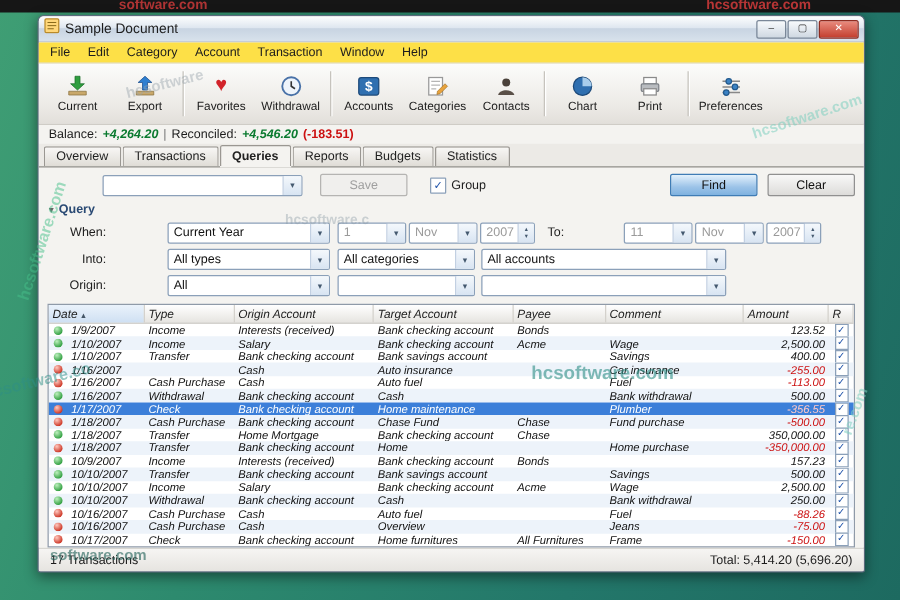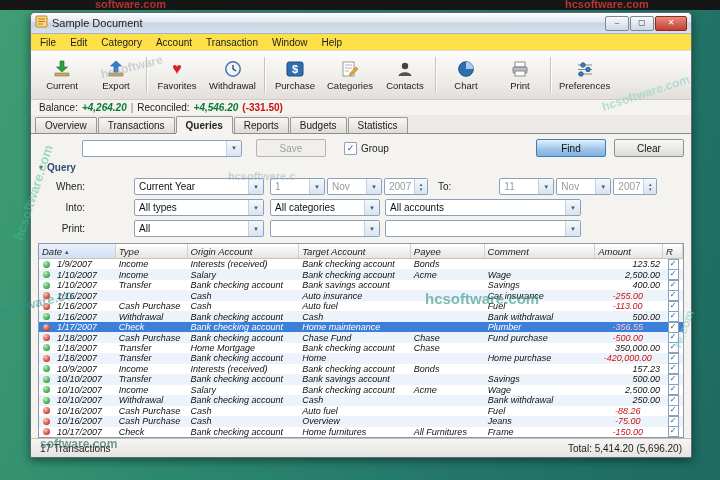--- a/index.html
+++ b/index.html
@@ -96,21 +96,21 @@
   .th.sorted{background:linear-gradient(#eaf2fb,#cfe0f3);}
   .sortarrow{margin-left:3px;font-size:7px;color:#445566;}
   .tbody{flex:1;min-height:0;display:flex;flex-direction:column;}
   .tr{display:flex;flex:1;min-height:0;align-items:center;}
   .tr:nth-child(even){background:#edf3fa;}
   .tr.sel{background:#3c7fd9;}
   .tr.sel .td{color:#fff;}
   .td{font-size:9px;color:#111;padding-left:3px;white-space:nowrap;overflow:hidden;box-sizing:border-box;line-height:10px;}
   .td.iconcell{display:flex;align-items:center;justify-content:center;padding-left:0;}
   .td.amount{text-align:right;padding-right:3px;padding-left:0;}
-  .td.neg{color:#cc1111;text-align:center;}
+  .td.neg{color:#cc1111;}
   .tr.sel .td.neg{color:#ffc9c9;}
   .td.center{display:flex;align-items:center;justify-content:center;padding-left:0;}
   .dot{width:7px;height:7px;border-radius:50%;display:inline-block;flex:none;}
   .dot.green{background:radial-gradient(circle at 35% 30%,#bdf0bd,#2f9e3f 75%);}
   .dot.red{background:radial-gradient(circle at 35% 30%,#ffc9c0,#cc3322 75%);}
   .cb{width:9px;height:9px;border:1px solid #8ba0b9;background:#fff;font-size:8px;line-height:8px;color:#2255aa;display:inline-block;text-align:center;}
 
   .statusbar{height:18px;flex:none;display:flex;align-items:center;justify-content:space-between;padding:0 9px;
     font-size:10px;color:#1c1c1c;background:linear-gradient(#f6f5f3,#e6e4e0);border-top:1px solid #c2bfb9;border-radius:0 0 2px 2px;}
 </style>
@@ -191,21 +191,21 @@
       <span class="tlabel">Withdrawal</span>
     </div>
     <span class="tsep"></span>
     <div class="tbtn">
       <span class="ticon">
         <svg width="20" height="18" viewBox="0 0 20 18">
             <rect x="2" y="2" width="16" height="14" rx="2" fill="#2f6fb0" stroke="#1d4a7a"></rect>
             <text x="10" y="13" font-size="11" fill="#ffffff" text-anchor="middle" font-weight="bold" font-family="Liberation Sans,sans-serif">$</text>
           </svg>
       </span>
-      <span class="tlabel">Purchase</span>
+      <span class="tlabel">Accounts</span>
     </div>
     <div class="tbtn">
       <span class="ticon">
         <svg width="20" height="18" viewBox="0 0 20 18">
             <rect x="3" y="2" width="11" height="14" fill="#ffffff" stroke="#999999"></rect>
             <path d="M5 5h7M5 8h7M5 11h4" stroke="#b5b5b5" fill="none"></path>
             <path d="M10 13l6-6 2 2-6 6-2.5 0.5z" fill="#e8a33d" stroke="#9c6c22" stroke-width="0.5"></path>
           </svg>
       </span>
       <span class="tlabel">Categories</span>
@@ -252,21 +252,21 @@
       <span class="tlabel">Preferences</span>
     </div>
   </div>
 
   <div class="balancebar">
     <span class="blab">Balance:</span>
     <span class="bpos">+4,264.20</span>
     <span class="bsep">|</span>
     <span class="blab">Reconciled:</span>
     <span class="bpos">+4,546.20</span>
-    <span class="bneg">(-331.50)</span>
+    <span class="bneg">(-183.51)</span>
   </div>
 
   <div class="tabstrip">
     <span class="tab">Overview</span>
     <span class="tab">Transactions</span>
     <span class="tab active">Queries</span>
     <span class="tab">Reports</span>
     <span class="tab">Budgets</span>
     <span class="tab">Statistics</span>
   </div>
@@ -342,21 +342,21 @@
           <span class="cval">All categories</span>
           <span class="carrow">▾</span>
         </div>
         <div class="combo w196 ml5">
           <span class="cval">All accounts</span>
           <span class="carrow">▾</span>
         </div>
       </div>
 
       <div class="frow">
-        <span class="flabel">Print:</span>
+        <span class="flabel">Origin:</span>
         <div class="combo w130">
           <span class="cval">All</span>
           <span class="carrow">▾</span>
         </div>
         <div class="combo w125 ml6">
           <span class="cval"></span>
           <span class="carrow">▾</span>
         </div>
         <div class="combo w196 ml5">
           <span class="cval"></span>
@@ -532,21 +532,21 @@
           <div class="tr">
             <div class="td iconcell" style="width: 15px;">
               <span class="dot red"></span>
             </div>
             <div class="td" style="width: 62px;">1/18/2007</div>
             <div class="td" style="width: 72px;">Transfer</div>
             <div class="td" style="width: 112px;">Bank checking account</div>
             <div class="td" style="width: 112px;">Home</div>
             <div class="td" style="width: 74px;"></div>
             <div class="td" style="width: 111px;">Home purchase</div>
-            <div class="td amount neg" style="width: 68px;">-420,000.00</div>
+            <div class="td amount neg" style="width: 68px;">-350,000.00</div>
             <div class="td center" style="width: 20px;">
               <span class="cb">✓</span>
             </div>
           </div>
           <div class="tr">
             <div class="td iconcell" style="width: 15px;">
               <span class="dot green"></span>
             </div>
             <div class="td" style="width: 62px;">10/9/2007</div>
             <div class="td" style="width: 72px;">Income</div>

